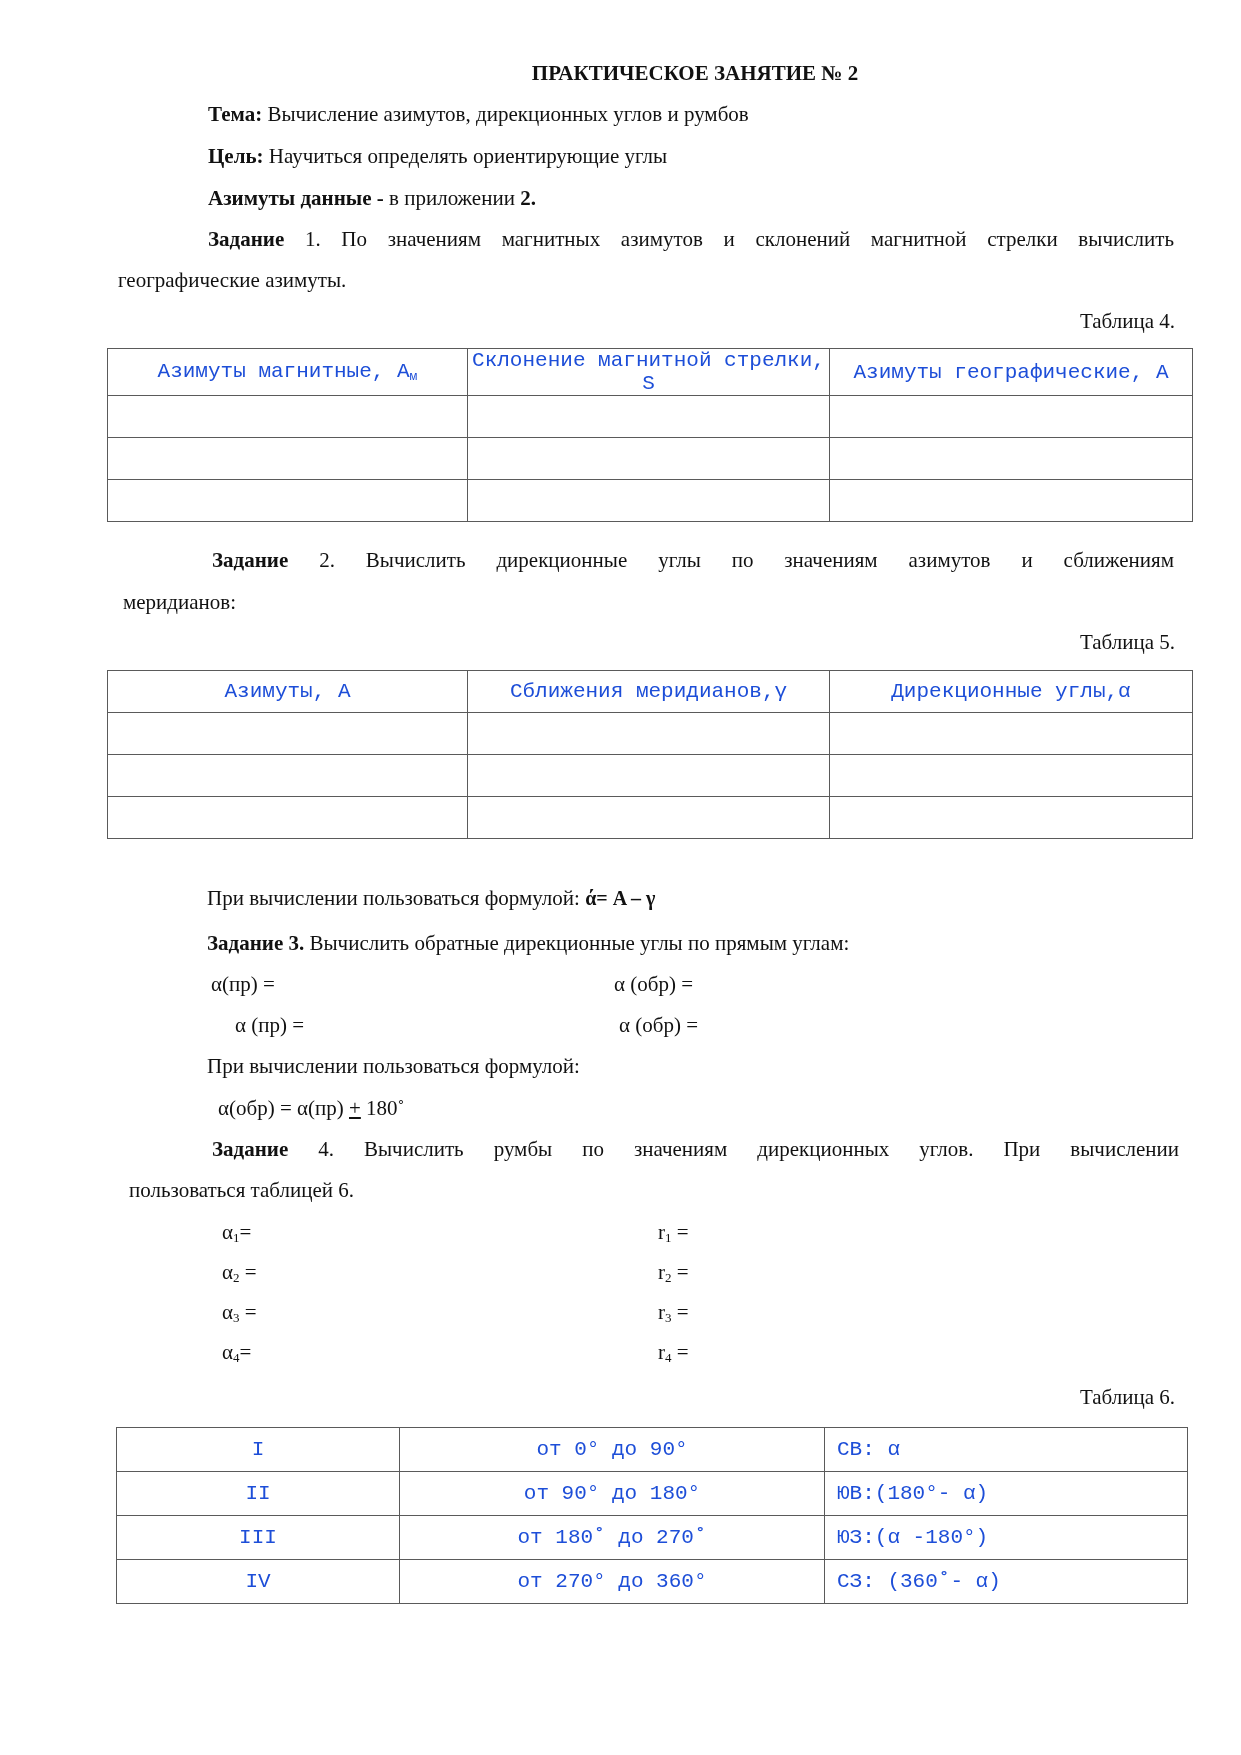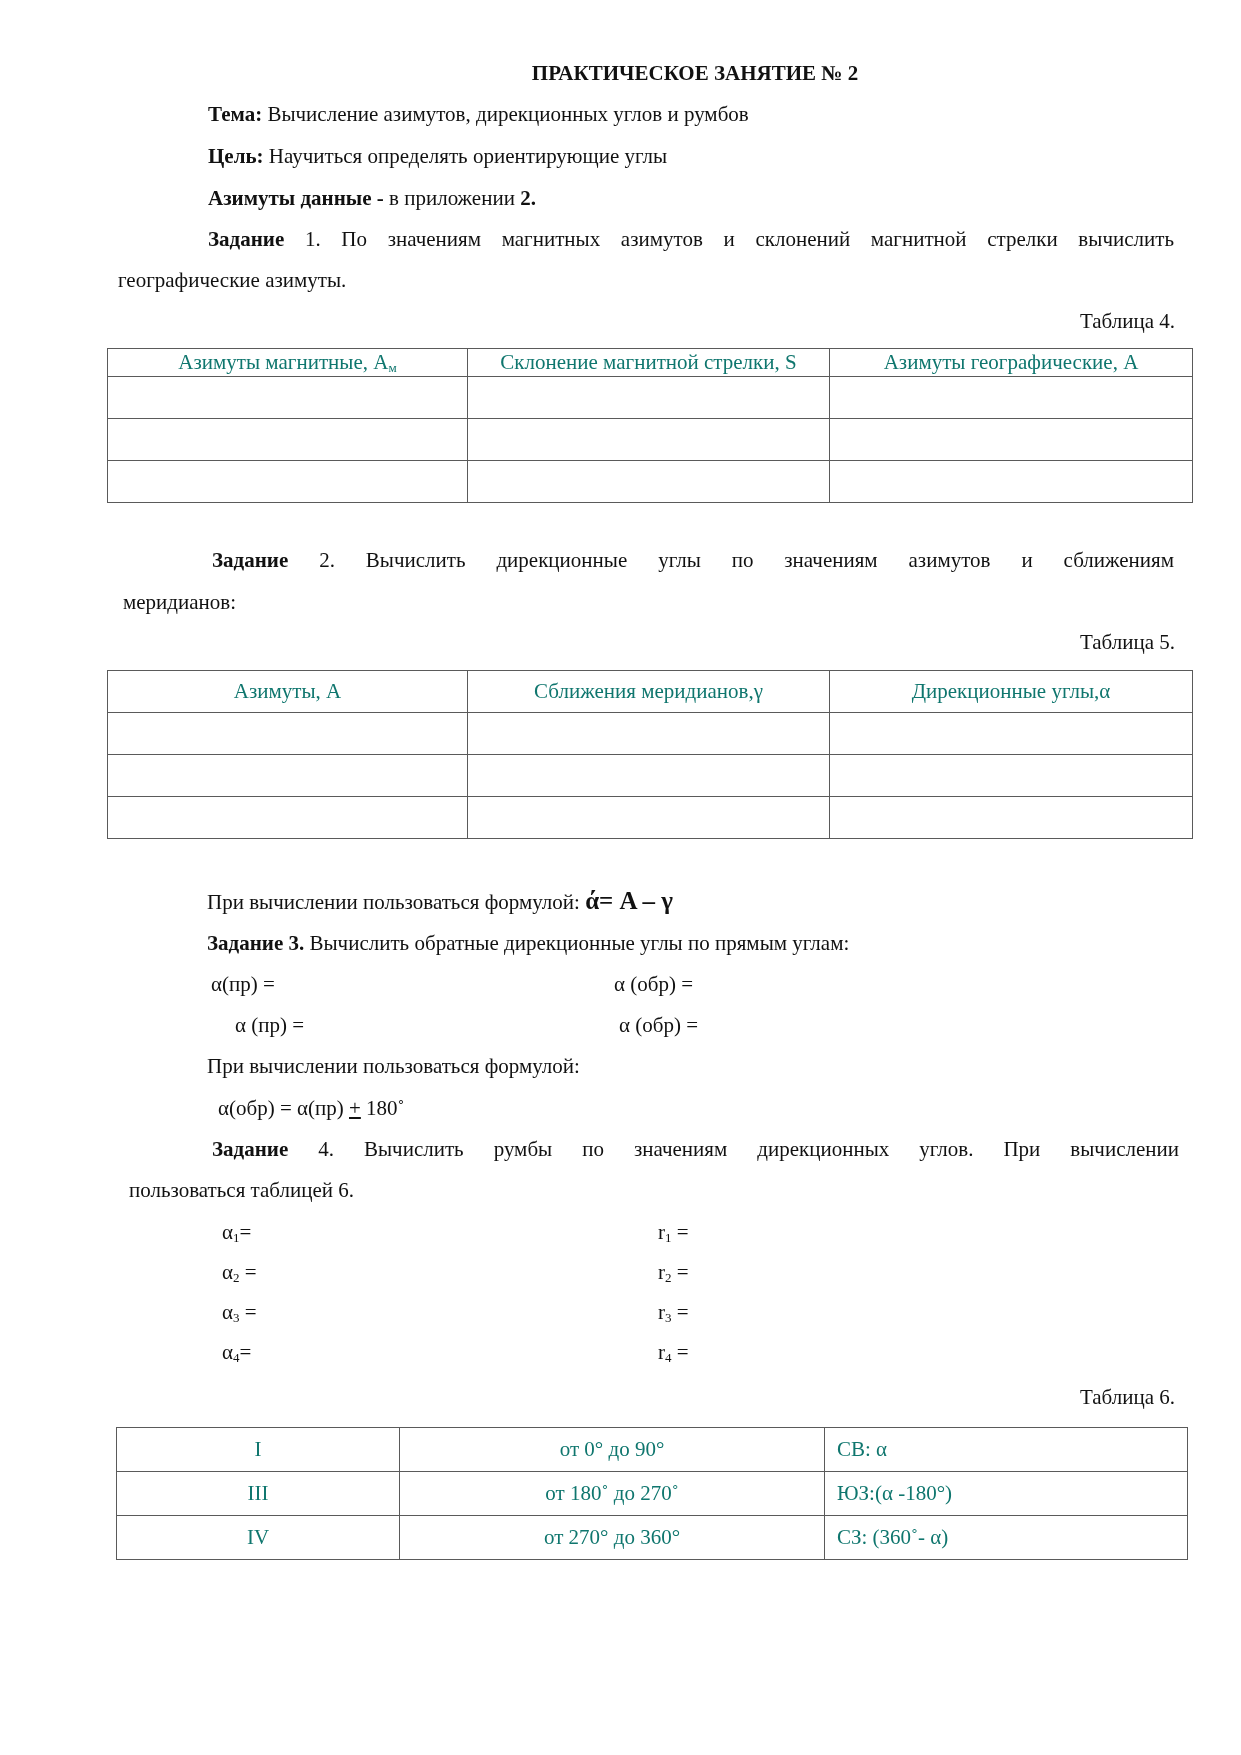--- a/index.html
+++ b/index.html
@@ -8,28 +8,28 @@
     font-family: "Liberation Serif", "DejaVu Serif", serif;
     color: #111111; font-size: 21px;
   }
   .abs { position: absolute; white-space: nowrap; line-height: 1; }
   .b { font-weight: bold; }
   .title { left: 0; width: 1390px; text-align: center; top: 63px; font-weight: bold; font-size: 21px; }
   .just { text-align: justify; text-align-last: justify; white-space: normal; }
   .caption { right: 66px; }
   table.grid {
     position: absolute; border-collapse: collapse; table-layout: fixed;
-    font-family: Liberation Serif, serif; font-size: 21px; color: #0f766e;
+    font-family: Liberation Mono, monospace; font-size: 21px; color: #1d4ed8;
   }
   table.grid td, table.grid th {
     border: 1.5px solid #5a5a5a; padding: 0; font-weight: normal; text-align: center; vertical-align: middle;
   }
   table.grid td.left { text-align: left; padding-left: 12px; }
   sub { font-size: 13px; vertical-align: -3px; }
-  .formula { font-weight: bold; font-size: 25px; }
+  .formula { font-weight: bold; font-size: 20px; }
   .pm { text-decoration: underline; }
 </style>
 </head>
 <body>
 
 <div class="abs title">ПРАКТИЧЕСКОЕ ЗАНЯТИЕ № 2</div>
 
 <div class="abs" style="left:208px; top:104px;">
   <span class="b">Тема:</span><span> Вычисление азимутов, дирекционных углов и румбов</span>
 </div>
@@ -159,20 +159,25 @@
       <col style="width:425px">
       <col style="width:363px">
     </colgroup>
   <tbody>
   <tr style="height:44px;">
     <td>I</td>
     <td>от 0° до 90°</td>
     <td class="left">СВ:  α</td>
   </tr>
   <tr style="height:44px;">
+    <td>II</td>
+    <td>от 90° до 180°</td>
+    <td class="left">ЮВ:(180°- α)</td>
+  </tr>
+  <tr style="height:44px;">
     <td>III</td>
     <td>от 180˚ до 270˚</td>
     <td class="left">ЮЗ:(α -180°)</td>
   </tr>
   <tr style="height:44px;">
     <td>IV</td>
     <td>от 270° до 360°</td>
     <td class="left">СЗ: (360˚- α)</td>
   </tr>
 </tbody>

